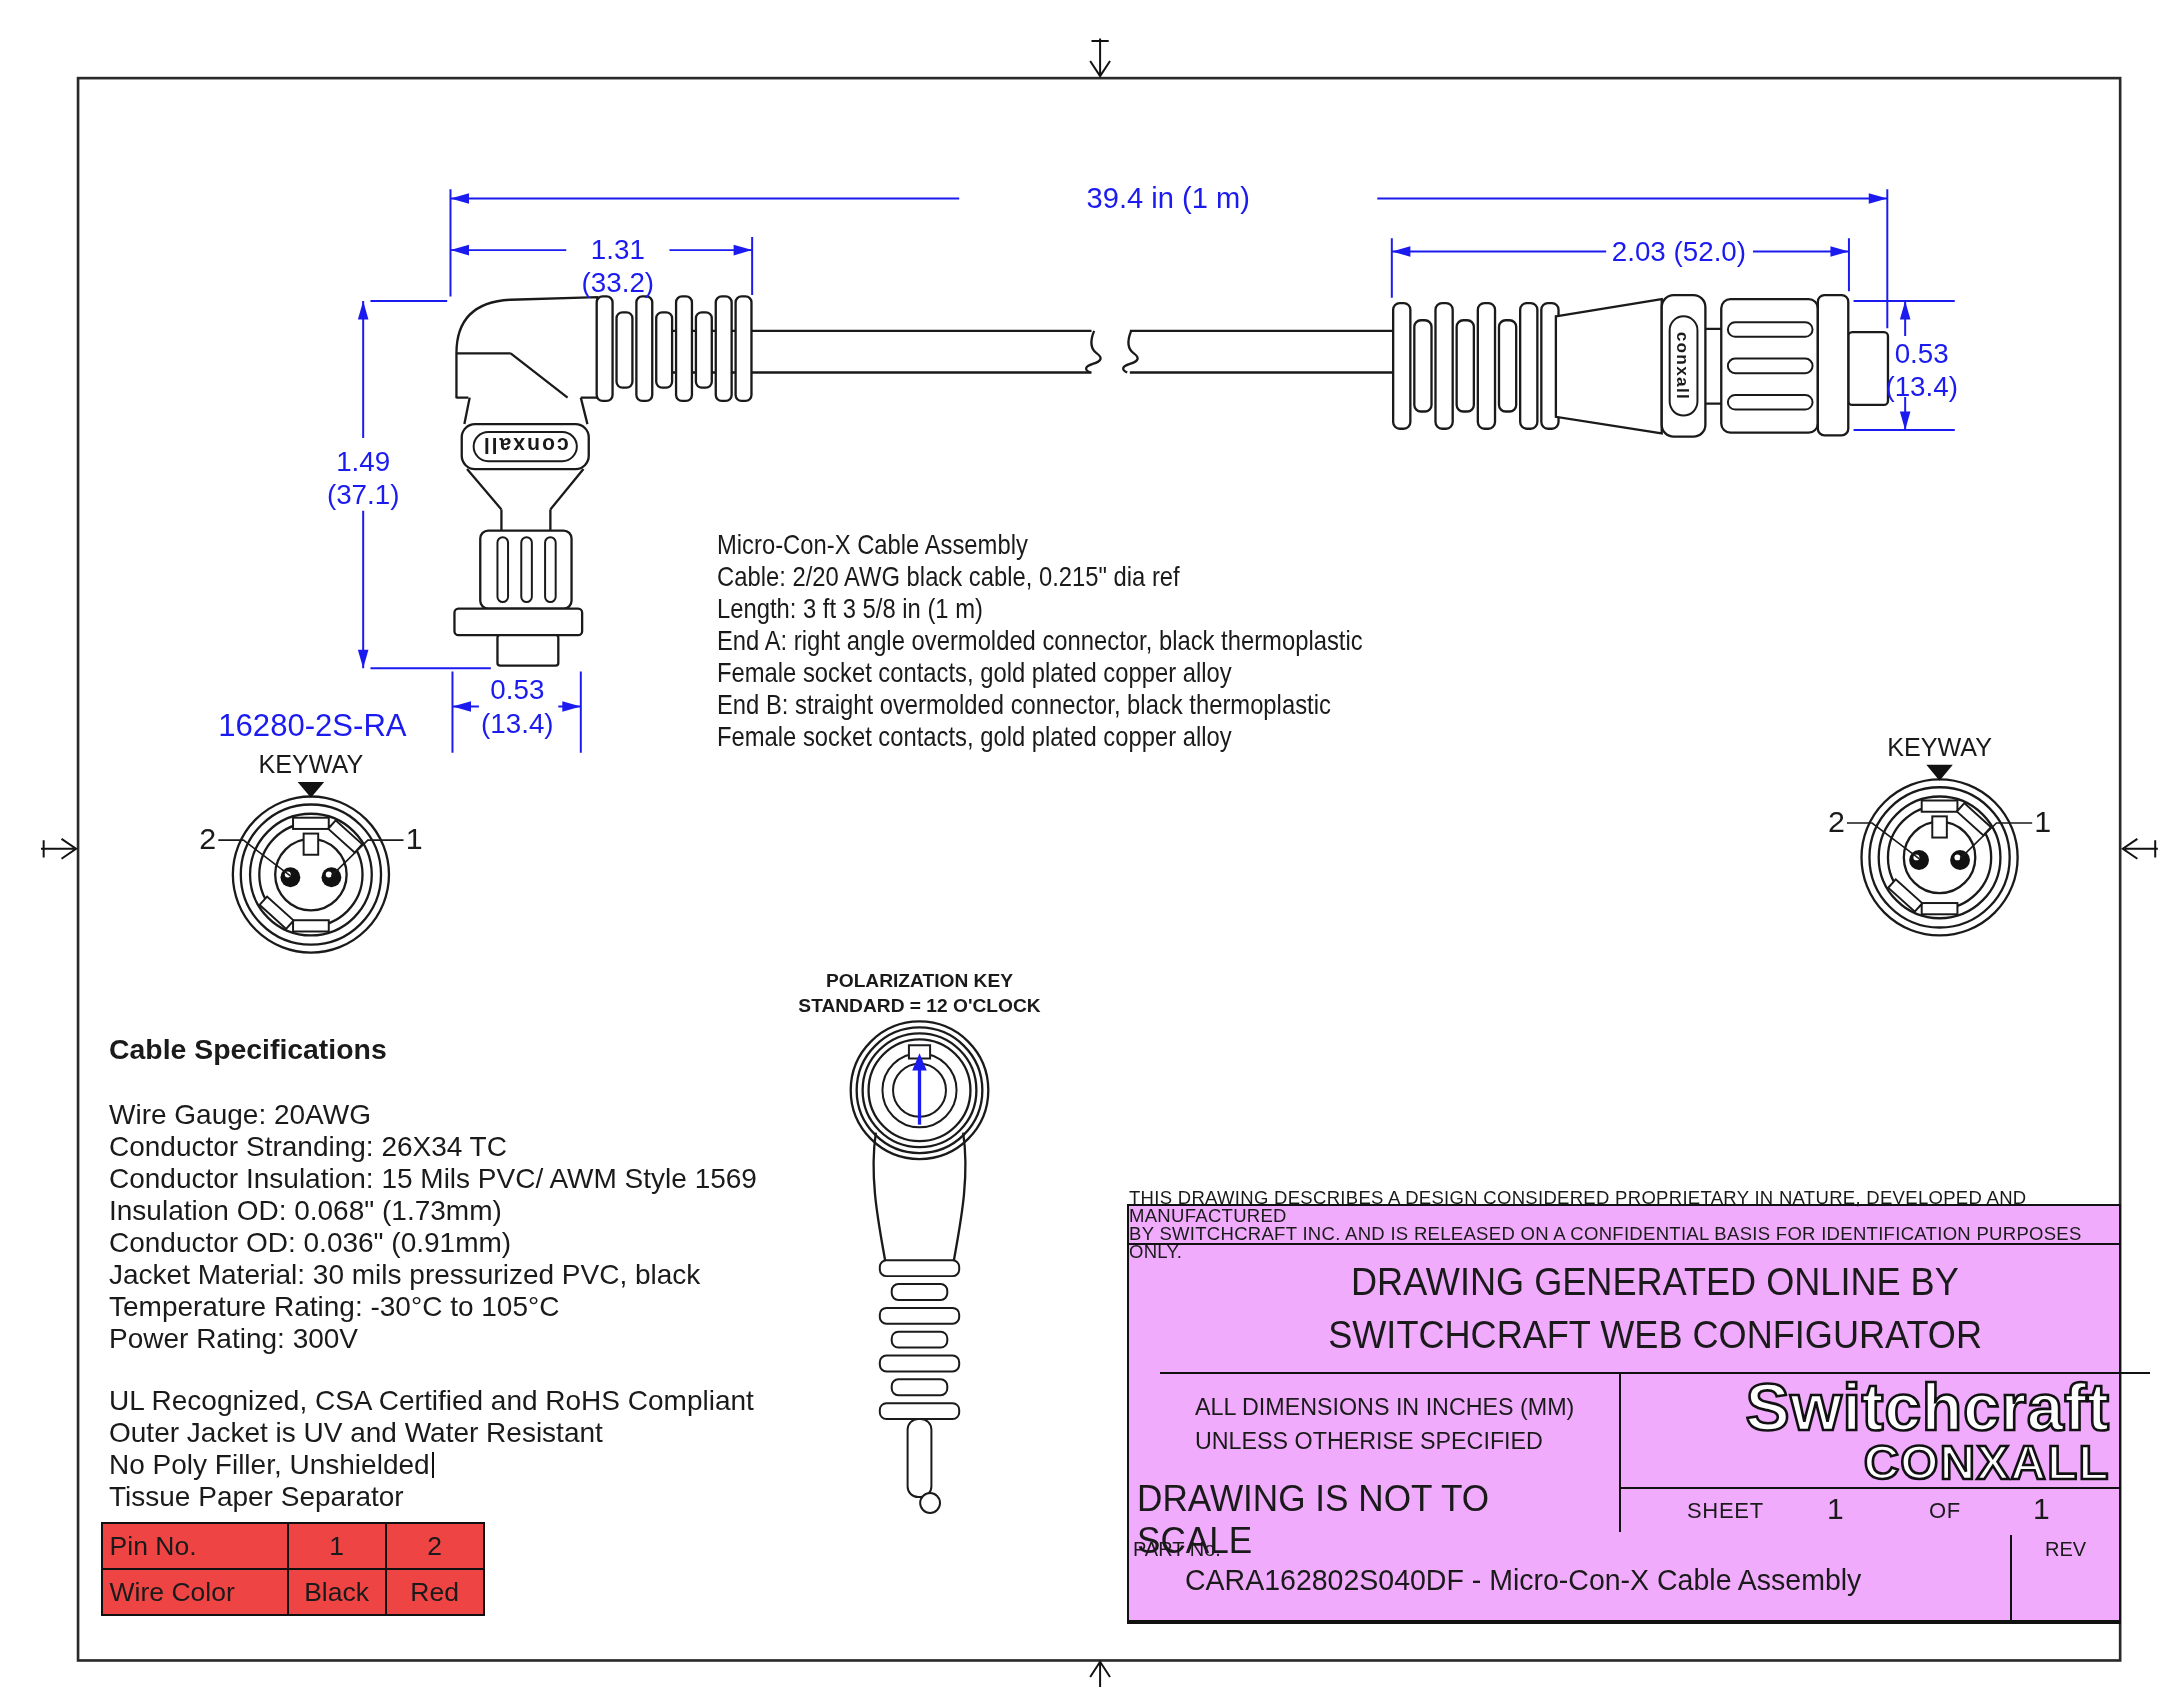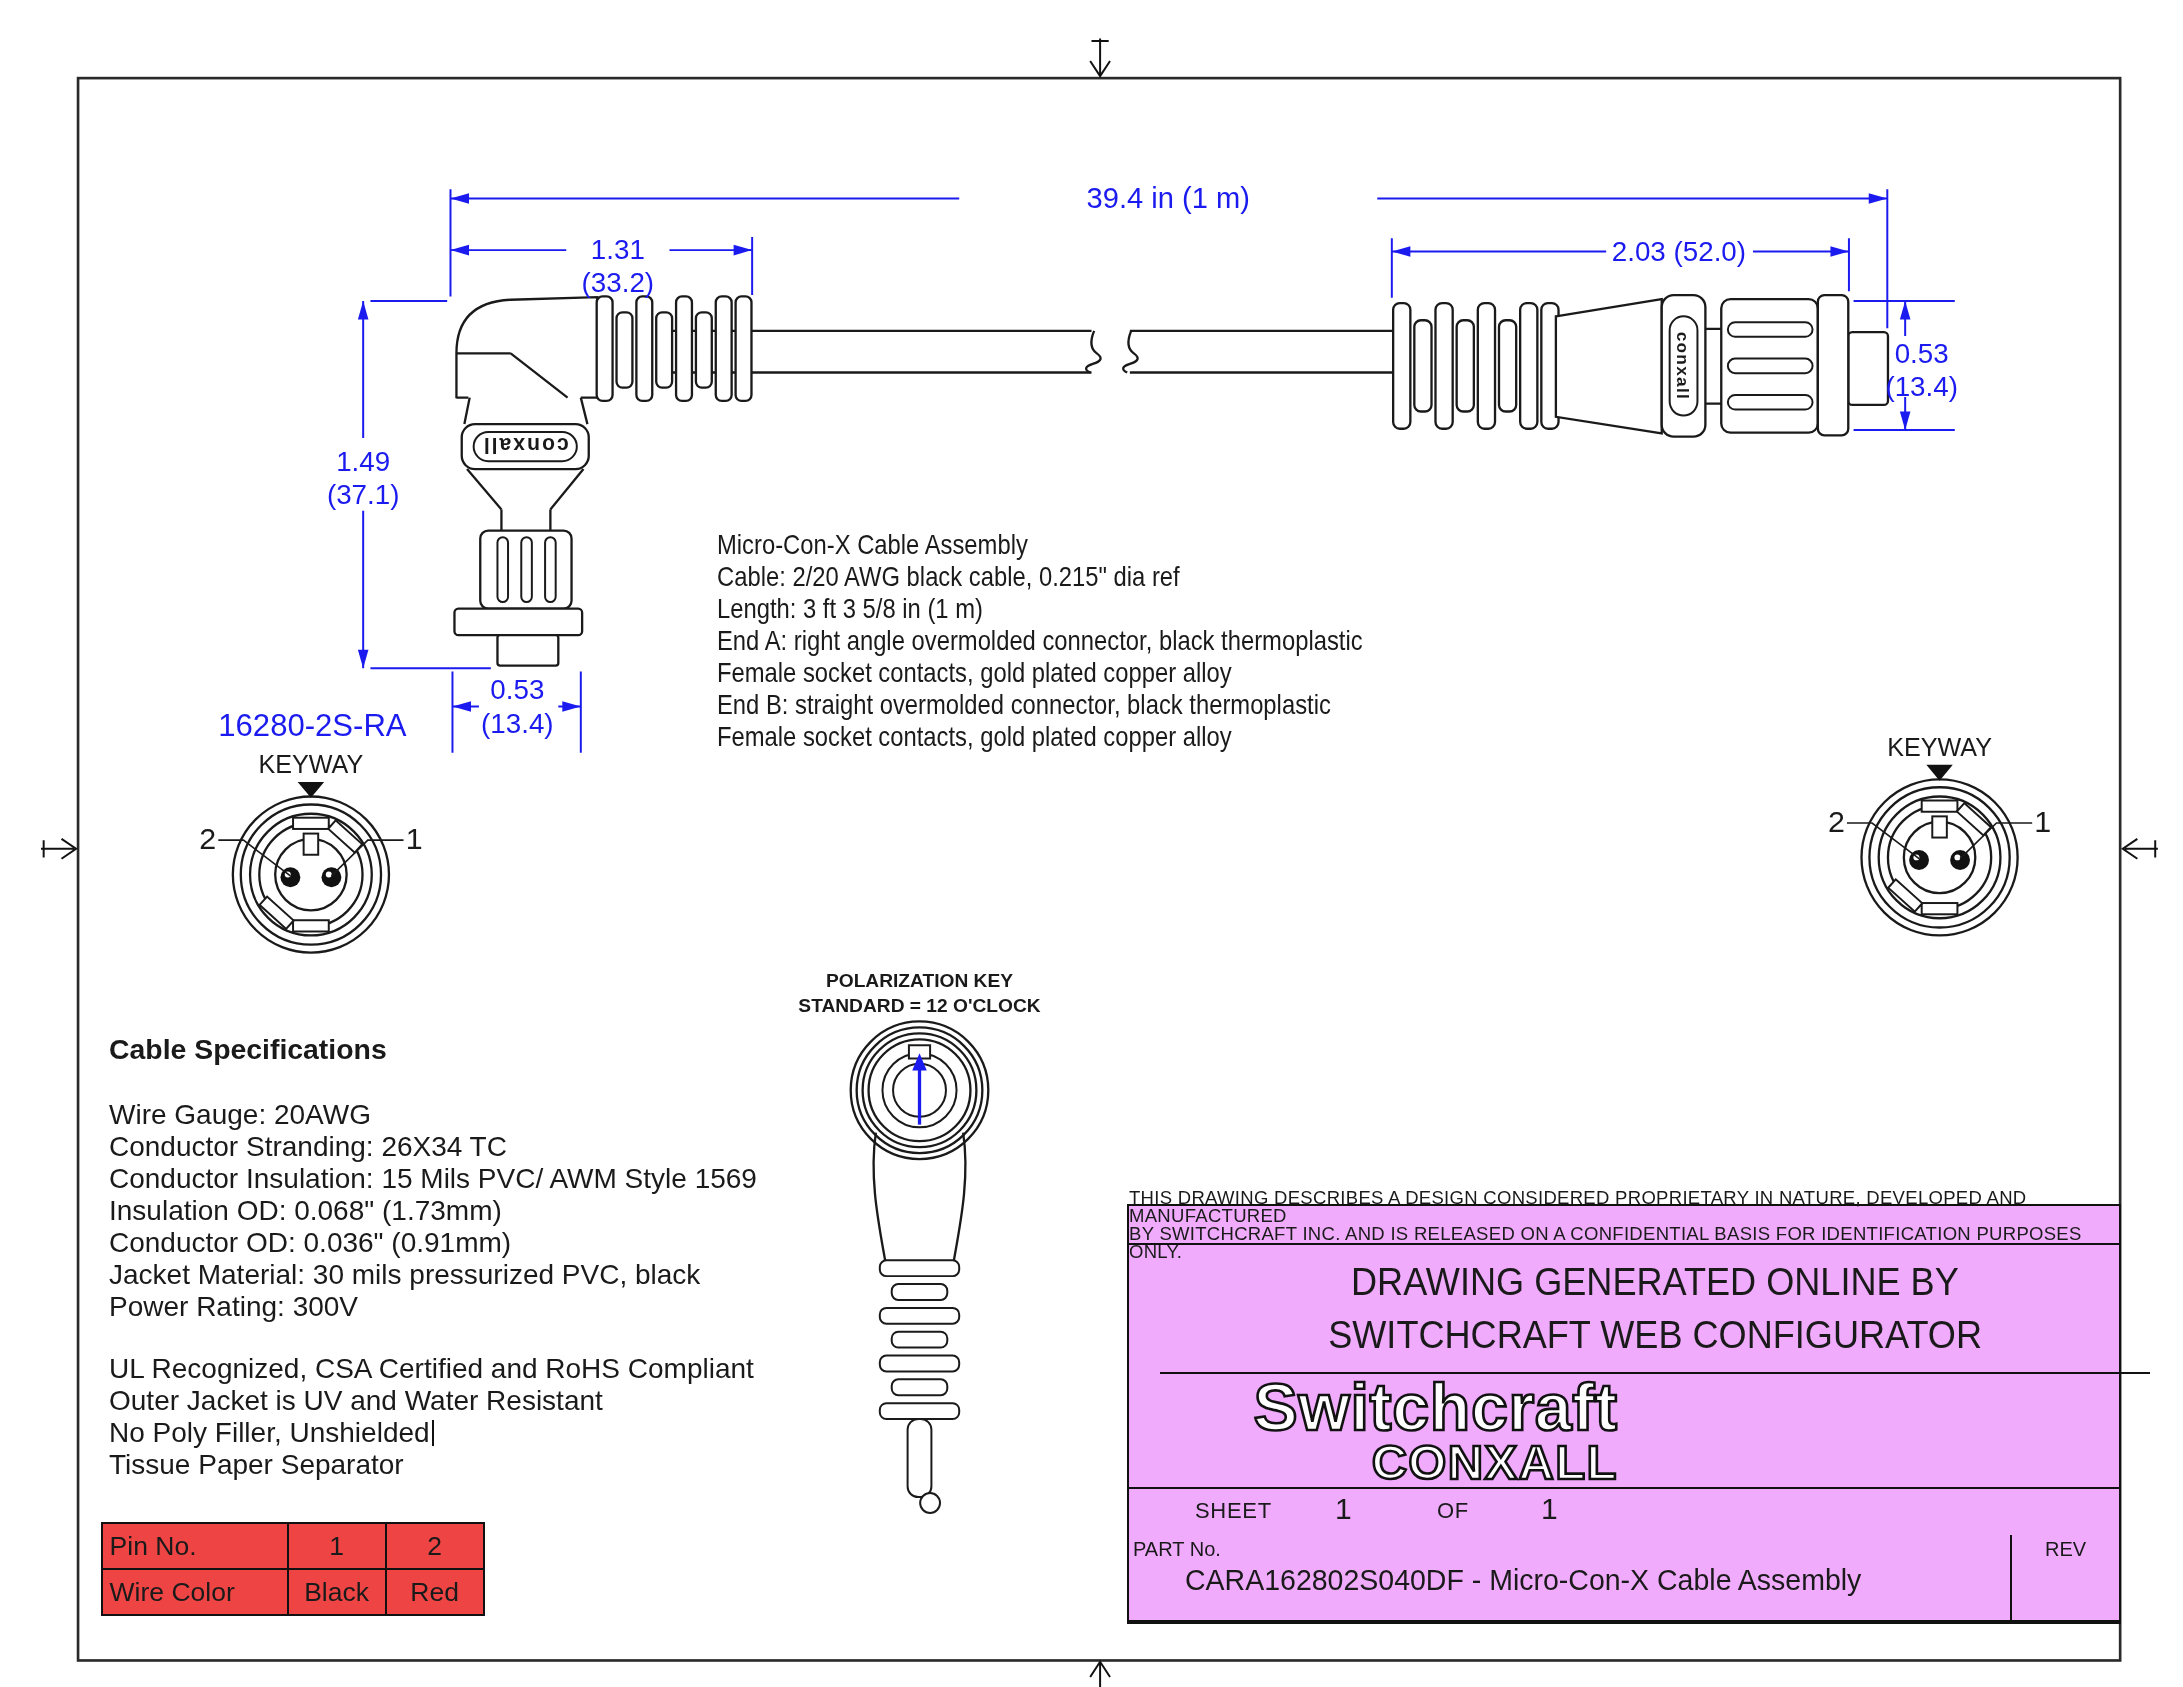--- a/index.html
+++ b/index.html
@@ -242,20 +242,21 @@
 </div>
 
 <div class="abs specs">
   <div class="title">Cable Specifications</div>
   <div>Wire Gauge: 20AWG</div>
   <div>Conductor Stranding: 26X34 TC</div>
   <div>Conductor Insulation: 15 Mils PVC/ AWM Style 1569</div>
   <div>Insulation OD: 0.068" (1.73mm)</div>
   <div>Conductor OD: 0.036" (0.91mm)</div>
   <div>Jacket Material: 30 mils pressurized PVC, black</div>
+  <div>Temperature Rating: -30°C to 105°C</div>
   <div>Power Rating: 300V</div>
   <div class="notes">
     <div>UL Recognized, CSA Certified and RoHS Compliant</div>
     <div>Outer Jacket is UV and Water Resistant</div>
     <div><span>No Poly Filler, Unshielded</span><span class="cursor"></span></div>
     <div>Tissue Paper Separator</div>
   </div>
 </div>
 
 <table class="abs pin-table">
@@ -276,20 +277,25 @@
 <div class="abs tb">
   <div class="row1">
     <div>THIS DRAWING DESCRIBES A DESIGN CONSIDERED PROPRIETARY IN NATURE, DEVELOPED AND MANUFACTURED</div>
     <div>BY SWITCHCRAFT INC. AND IS RELEASED ON A CONFIDENTIAL BASIS FOR IDENTIFICATION PURPOSES ONLY.</div>
   </div>
   <div class="row2">
     <div>DRAWING GENERATED ONLINE BY</div>
     <div>SWITCHCRAFT WEB CONFIGURATOR</div>
   </div>
   <div class="row3">
+    <div class="cell-left">
+      <div class="units1">ALL DIMENSIONS IN INCHES (MM)</div>
+      <div class="units2">UNLESS OTHERISE SPECIFIED</div>
+      <div class="scalenote">DRAWING IS NOT TO SCALE</div>
+    </div>
     <div class="cell-right">
       <div class="logo-wrap">
         <svg width="500" height="112" viewBox="0 0 755 169">
           <text x="738" y="86" text-anchor="end" font-size="100" font-weight="bold" letter-spacing="1" fill="#fff" stroke="#111" stroke-width="4">Switchcraft</text>
           <text x="738" y="160" text-anchor="end" font-size="74" font-weight="bold" letter-spacing="2" fill="#fff" stroke="#111" stroke-width="4">CONXALL</text>
         </svg>
       </div>
       <div class="sheet-row">
         <span class="s-label">SHEET</span>
         <span class="s-num1">1</span>

